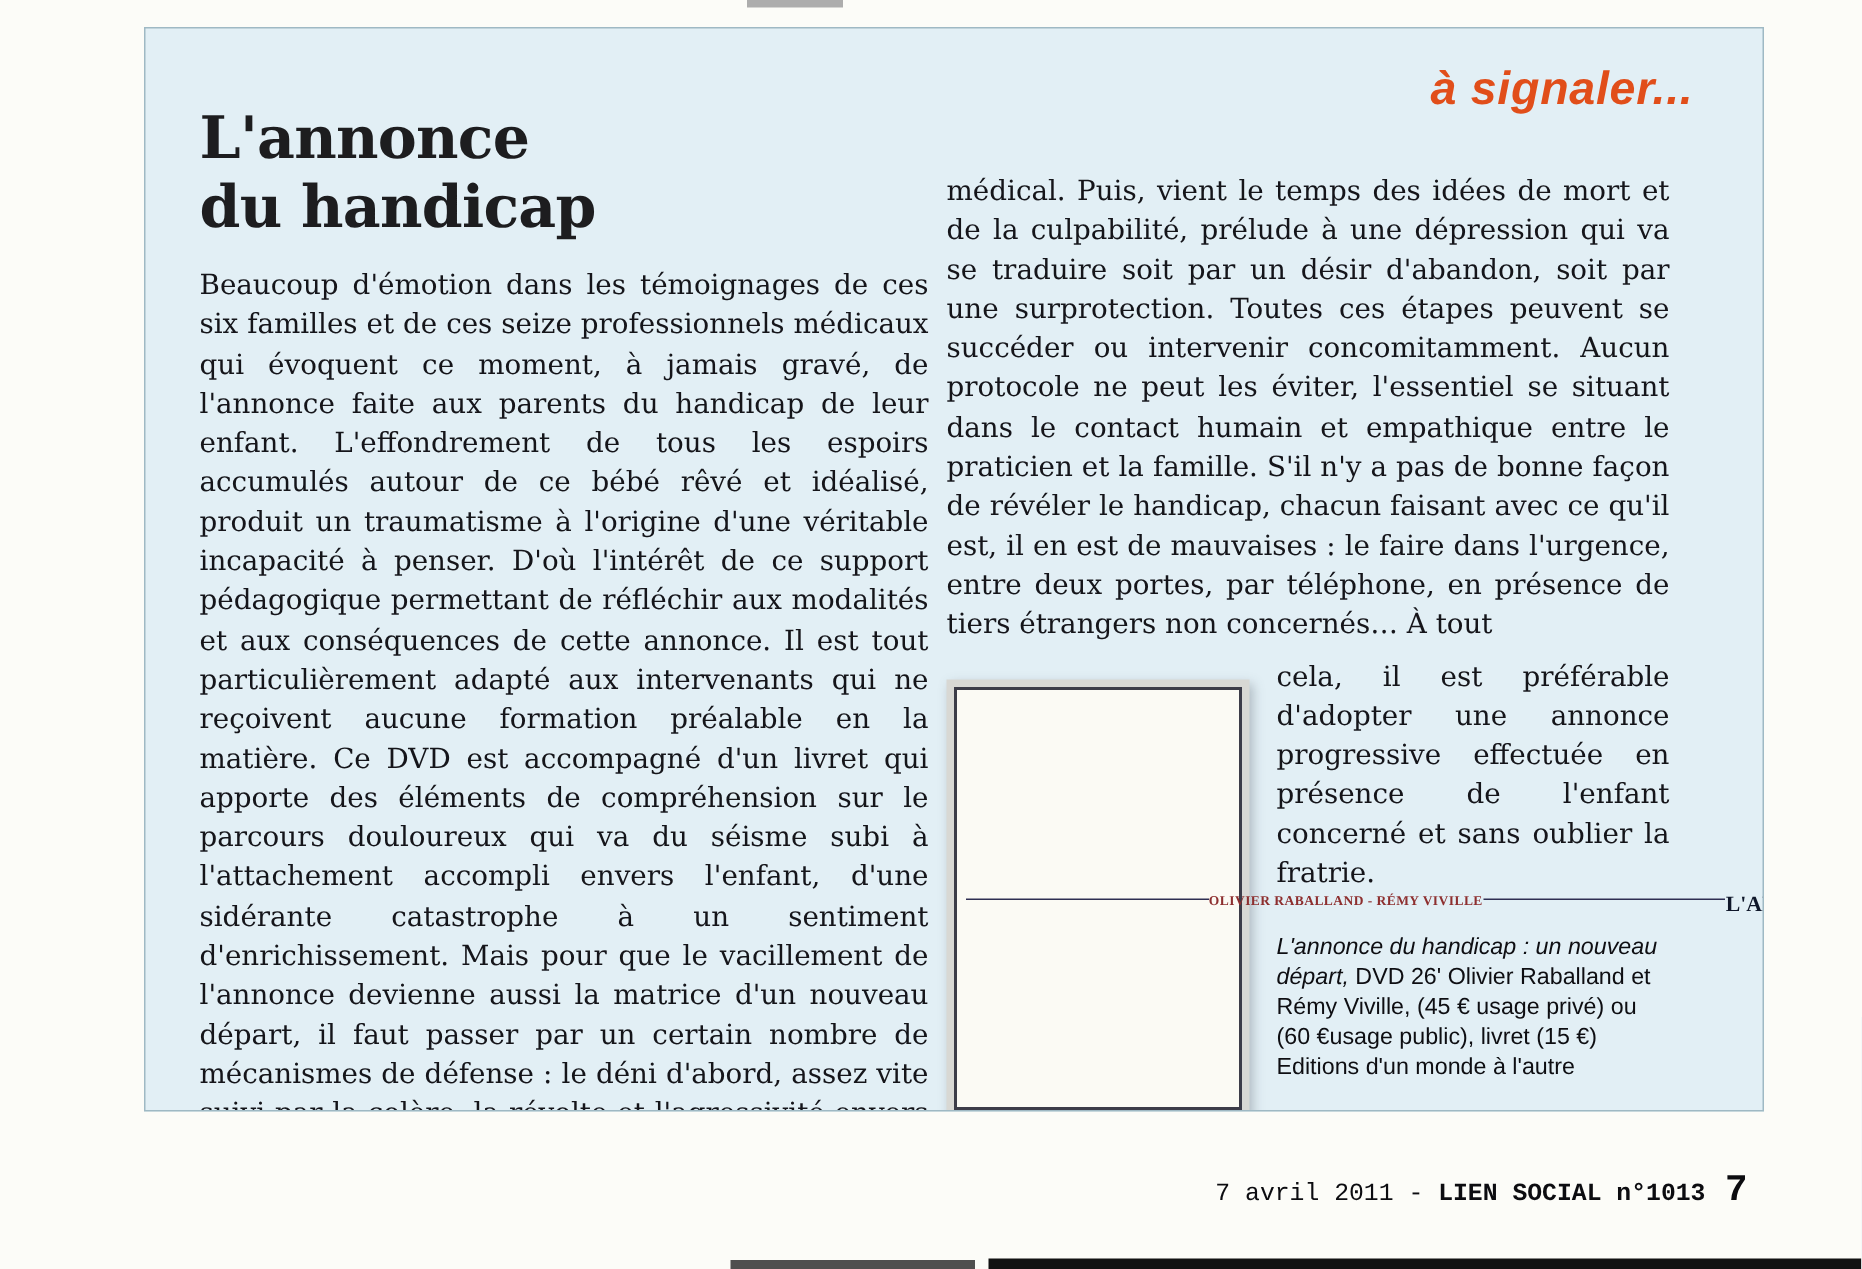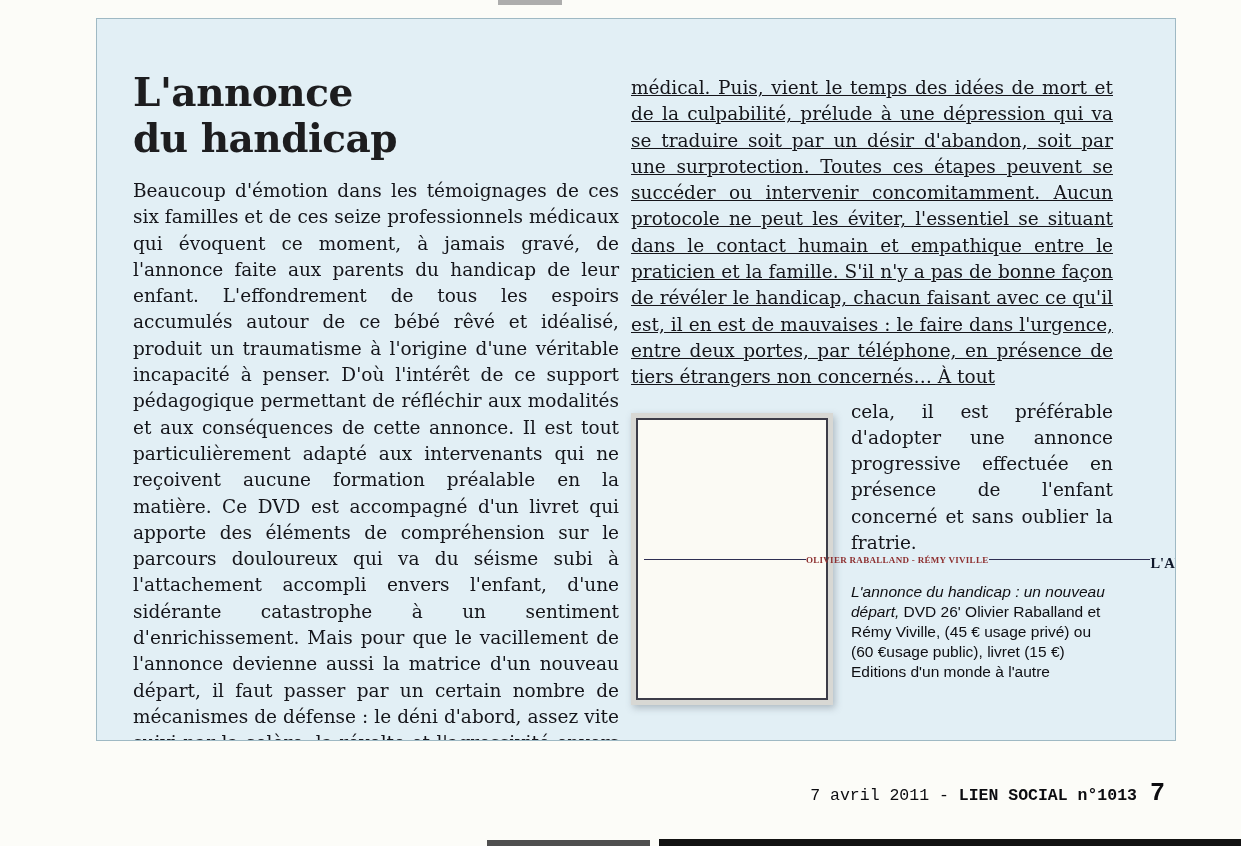--- a/index.html
+++ b/index.html
@@ -28,21 +28,21 @@
   .title {
     margin:50px 0 17px; font-family:"DejaVu Serif", serif;
     font-size:39px; line-height:46px; font-weight:700; color:#1d1d1f; letter-spacing:-0.5px;
   }
   .title-line { display:block; }
 
   .body-text {
     font-size:18.5px; line-height:26.3px; text-align:justify; color:#15151a;
     hyphens:auto; -webkit-hyphens:auto;
   }
-  .first-right { margin-top:56px;text-decoration:underline; }
+  .first-right { margin-top:96px; }
   .beside { margin-top:8px; }
 
   
   .dvd-block {
     float:left; width:202px; height:292px; margin:22px 18px 4px 0;
     background:linear-gradient(160deg,#ececе8,#cfcfcb);
     background:linear-gradient(160deg,#ececе8 0%,#d2d2ce 100%);
     background-color:#d8d8d4;
     box-shadow:2px 3px 7px rgba(80,90,100,0.35); padding:5px;
   }
@@ -105,20 +105,21 @@
 
 <div class="page">
 
   <div class="artifact-top"></div>
   <div class="ghost g1"></div>
   <div class="ghost g2"></div>
   <div class="ghost g3"></div>
   <div class="ghost g4"></div>
 
   <div class="content-box">
+    <div class="signaler">à signaler...</div>
 
     <div class="columns">
 
       <div class="col col-left">
         <h1 class="title">
           <span class="title-line">L'annonce</span>
           <span class="title-line">du handicap</span>
         </h1>
         <p class="body-text">Beaucoup d'émotion dans les témoignages de ces six familles et de ces seize professionnels médicaux qui évoquent ce moment, à jamais gravé, de l'annonce faite aux parents du handicap de leur enfant. L'effondrement de tous les espoirs accumulés autour de ce bébé rêvé et idéalisé, produit un traumatisme à l'origine d'une véritable incapacité à penser. D'où l'intérêt de ce support pédagogique permettant de réfléchir aux modalités et aux conséquences de cette annonce. Il est tout particulièrement adapté aux intervenants qui ne reçoivent aucune formation préalable en la matière. Ce DVD est accompagné d'un livret qui apporte des éléments de compréhension sur le parcours douloureux qui va du séisme subi à l'attachement accompli envers l'enfant, d'une sidérante catastrophe à un sentiment d'enrichissement. Mais pour que le vacillement de l'annonce devienne aussi la matrice d'un nouveau départ, il faut passer par un certain nombre de mécanismes de défense : le déni d'abord, assez vite suivi par la colère, la révolte et l'agressivité envers le corps</p>
       </div>

